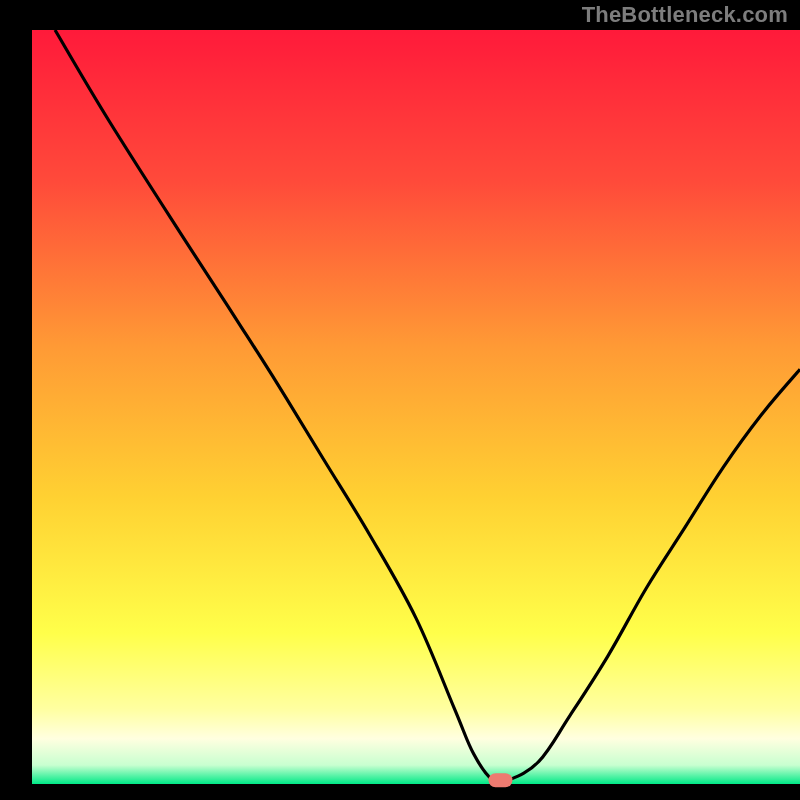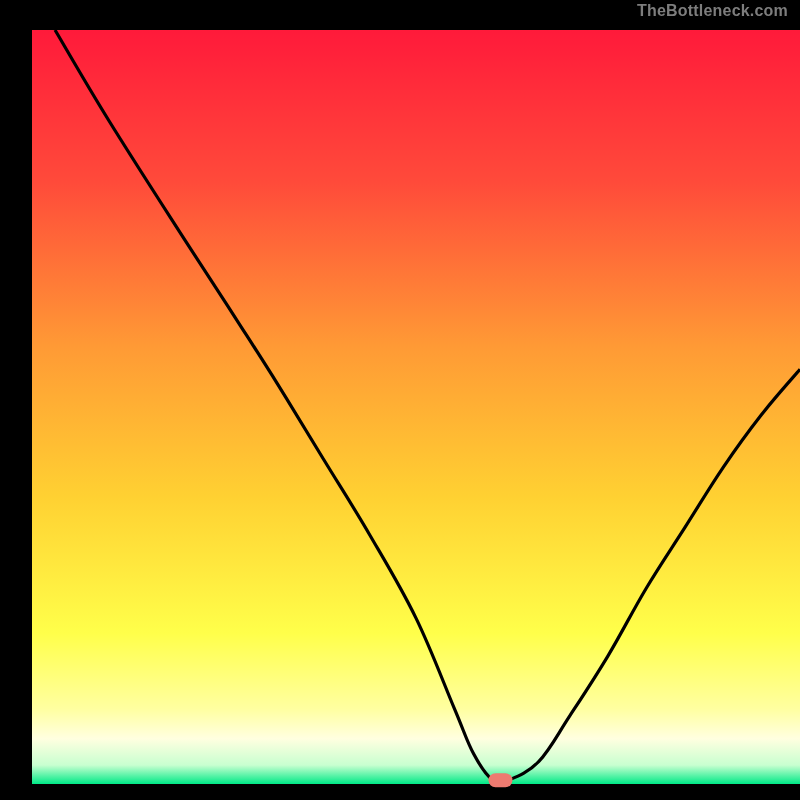--- a/index.html
+++ b/index.html
@@ -14,21 +14,21 @@
     position: relative;
     width: 800px;
     height: 800px;
     background: #000;
   }
   .watermark {
     position: absolute;
     top: 2px;
     right: 12px;
     font-family: Arial, Helvetica, sans-serif;
-    font-size: 16px;
+    font-size: 22px;
     font-weight: 600;
     color: #7d7d7d;
     z-index: 10;
     letter-spacing: 0.2px;
   }
   svg.plot {
     position: absolute;
     top: 0;
     left: 0;
   }

